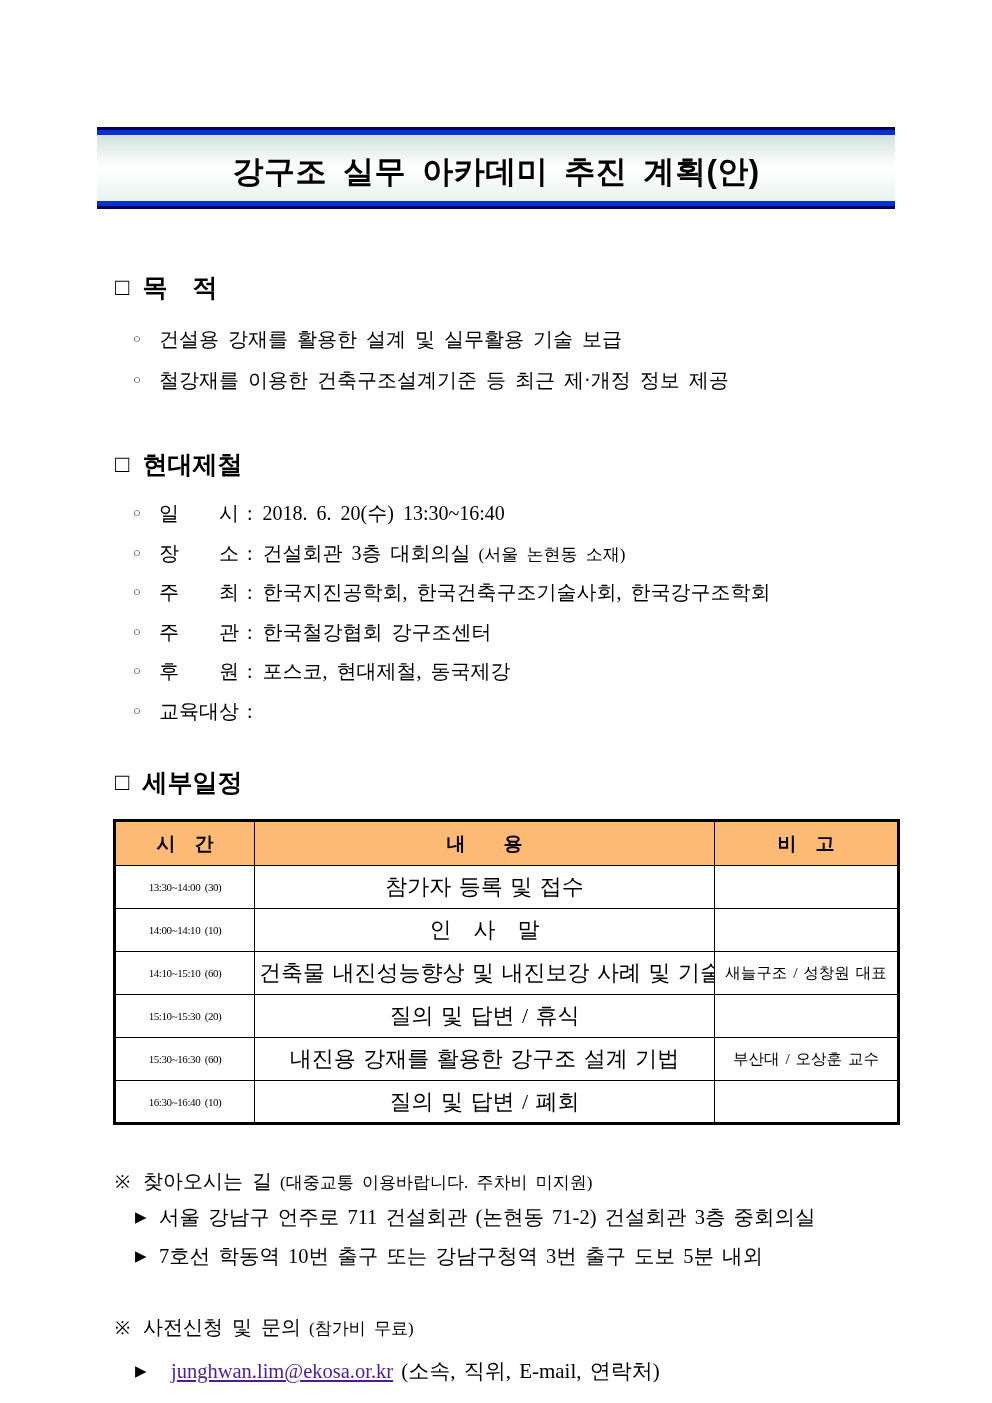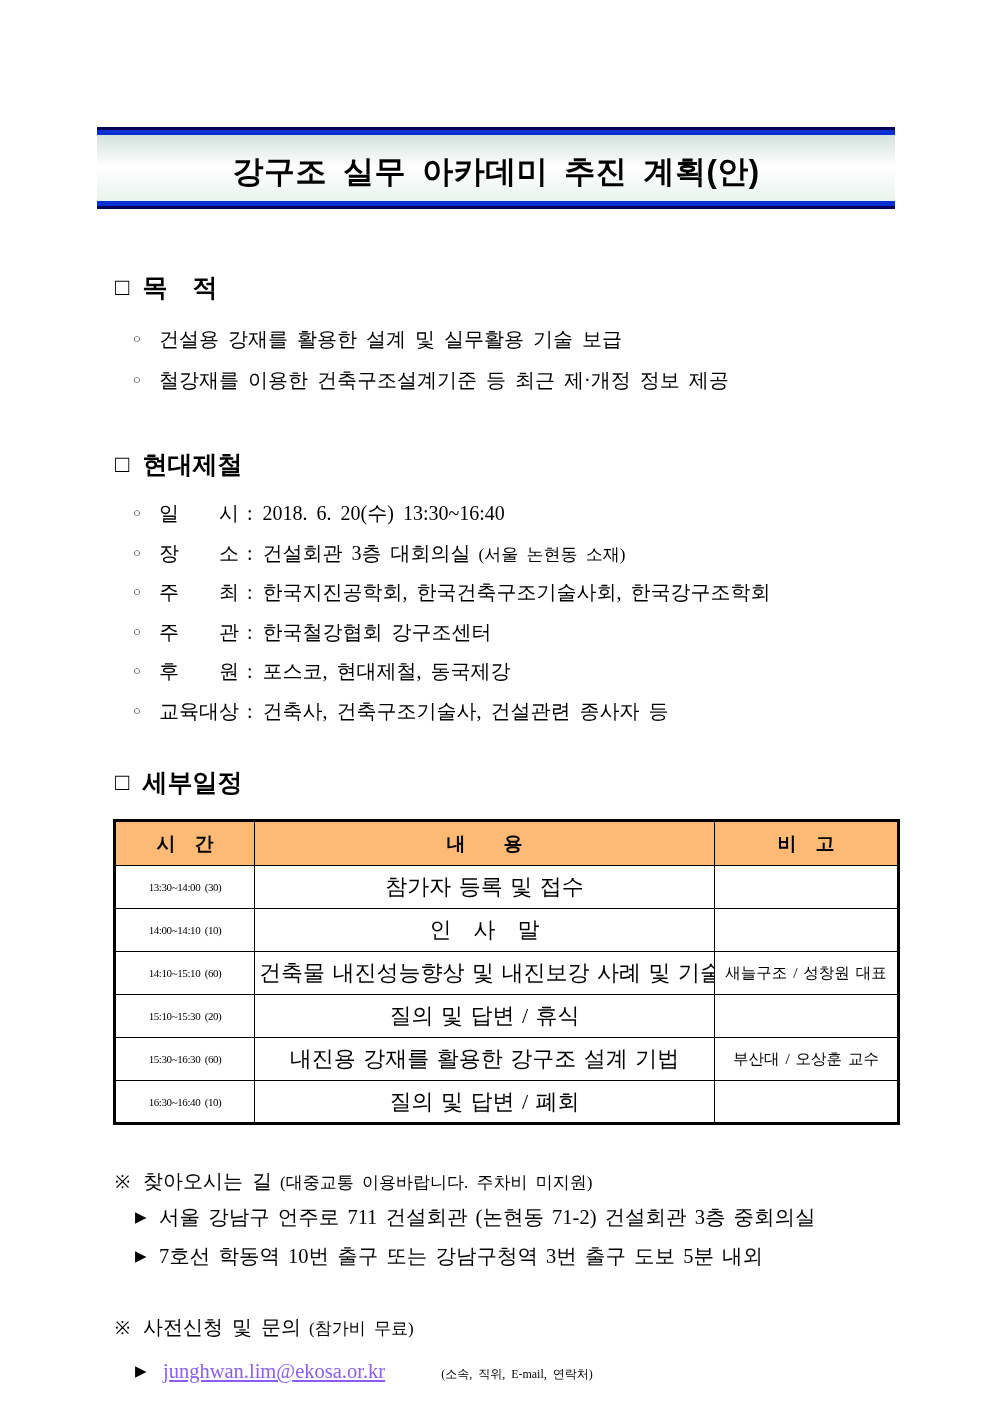--- a/index.html
+++ b/index.html
@@ -116,26 +116,26 @@
     margin-left: 20px;
     font-size: 20.5px;
     line-height: 37px;
     word-spacing: 3px;
     display: flex;
     align-items: baseline;
   }
   .arrow-icon { font-size: 15px; width: 24px; flex: 0 0 24px; position: relative; top: -2px; }
   #contact-tel-line { margin-top: 8px; }
   .email-link {
-    color: #8b5cf6;
+    color: #4c1d95;
     text-decoration: underline;
     cursor: pointer;
-    margin: 0 8px 0 4px;
-  }
-  .tel-note { font-size: 12px; margin-left: 48px; }
+    margin: 0 8px 0 12px;
+  }
+  .tel-note { font-size: 21px; }
 </style>
 </head>
 <body>
 
 <div class="doc">
 
   <div class="banner">
     <div class="bar top"></div>
     <div class="title-area">
       <span class="title-text">강구조 실무 아카데미 추진 계획(안)</span>
@@ -193,21 +193,20 @@
       <div class="bullet-line ov-line">
         <span class="o-icon">○</span>
         <span class="ov-label">후　　원</span>
         <span class="ov-colon">:</span>
         <span class="ov-value">포스코, 현대제철, 동국제강</span>
       </div>
       <div class="bullet-line ov-line">
         <span class="o-icon">○</span>
         <span class="ov-label">교육대상</span>
         <span class="ov-colon">:</span>
-        <span class="ov-value">건축사, 건축구조기술사, 건설관련 종사자 등</span>
       </div>
     </div>
 
     <div class="sec-heading" id="schedule-heading">
       <span class="sq">□</span>
       <span>세부일정</span>
     </div>
     <table class="schedule">
       <colgroup>
         <col class="col-time">

